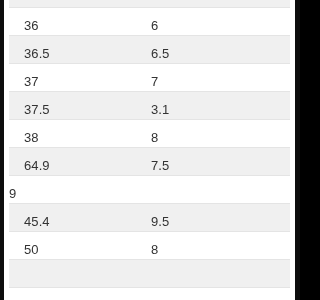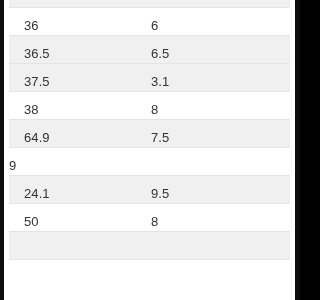--- a/index.html
+++ b/index.html
@@ -108,37 +108,41 @@
 
     <div class="row shaded"></div>
         <div class="row">
           <span class="cell cell-eu">36</span>
           <span class="cell cell-us">6</span>
         </div>
         <div class="row shaded">
           <span class="cell cell-eu">36.5</span>
           <span class="cell cell-us">6.5</span>
         </div>
+        <div class="row">
+          <span class="cell cell-eu">37</span>
+          <span class="cell cell-us">7</span>
+        </div>
         <div class="row shaded">
           <span class="cell cell-eu">37.5</span>
           <span class="cell cell-us">3.1</span>
         </div>
         <div class="row">
           <span class="cell cell-eu">38</span>
           <span class="cell cell-us">8</span>
         </div>
         <div class="row shaded">
           <span class="cell cell-eu">64.9</span>
           <span class="cell cell-us">7.5</span>
         </div>
         <div class="row">
           <span class="cell cell-us">9</span>
         </div>
         <div class="row shaded">
-          <span class="cell cell-eu">24.1</span>
+          <span class="cell cell-eu">45.4</span>
           <span class="cell cell-us">9.5</span>
         </div>
         <div class="row">
           <span class="cell cell-eu">50</span>
           <span class="cell cell-us">8</span>
         </div>
         <div class="row shaded">
           <span class="cell cell-eu"></span>
           <span class="cell cell-us"></span>
         </div>

